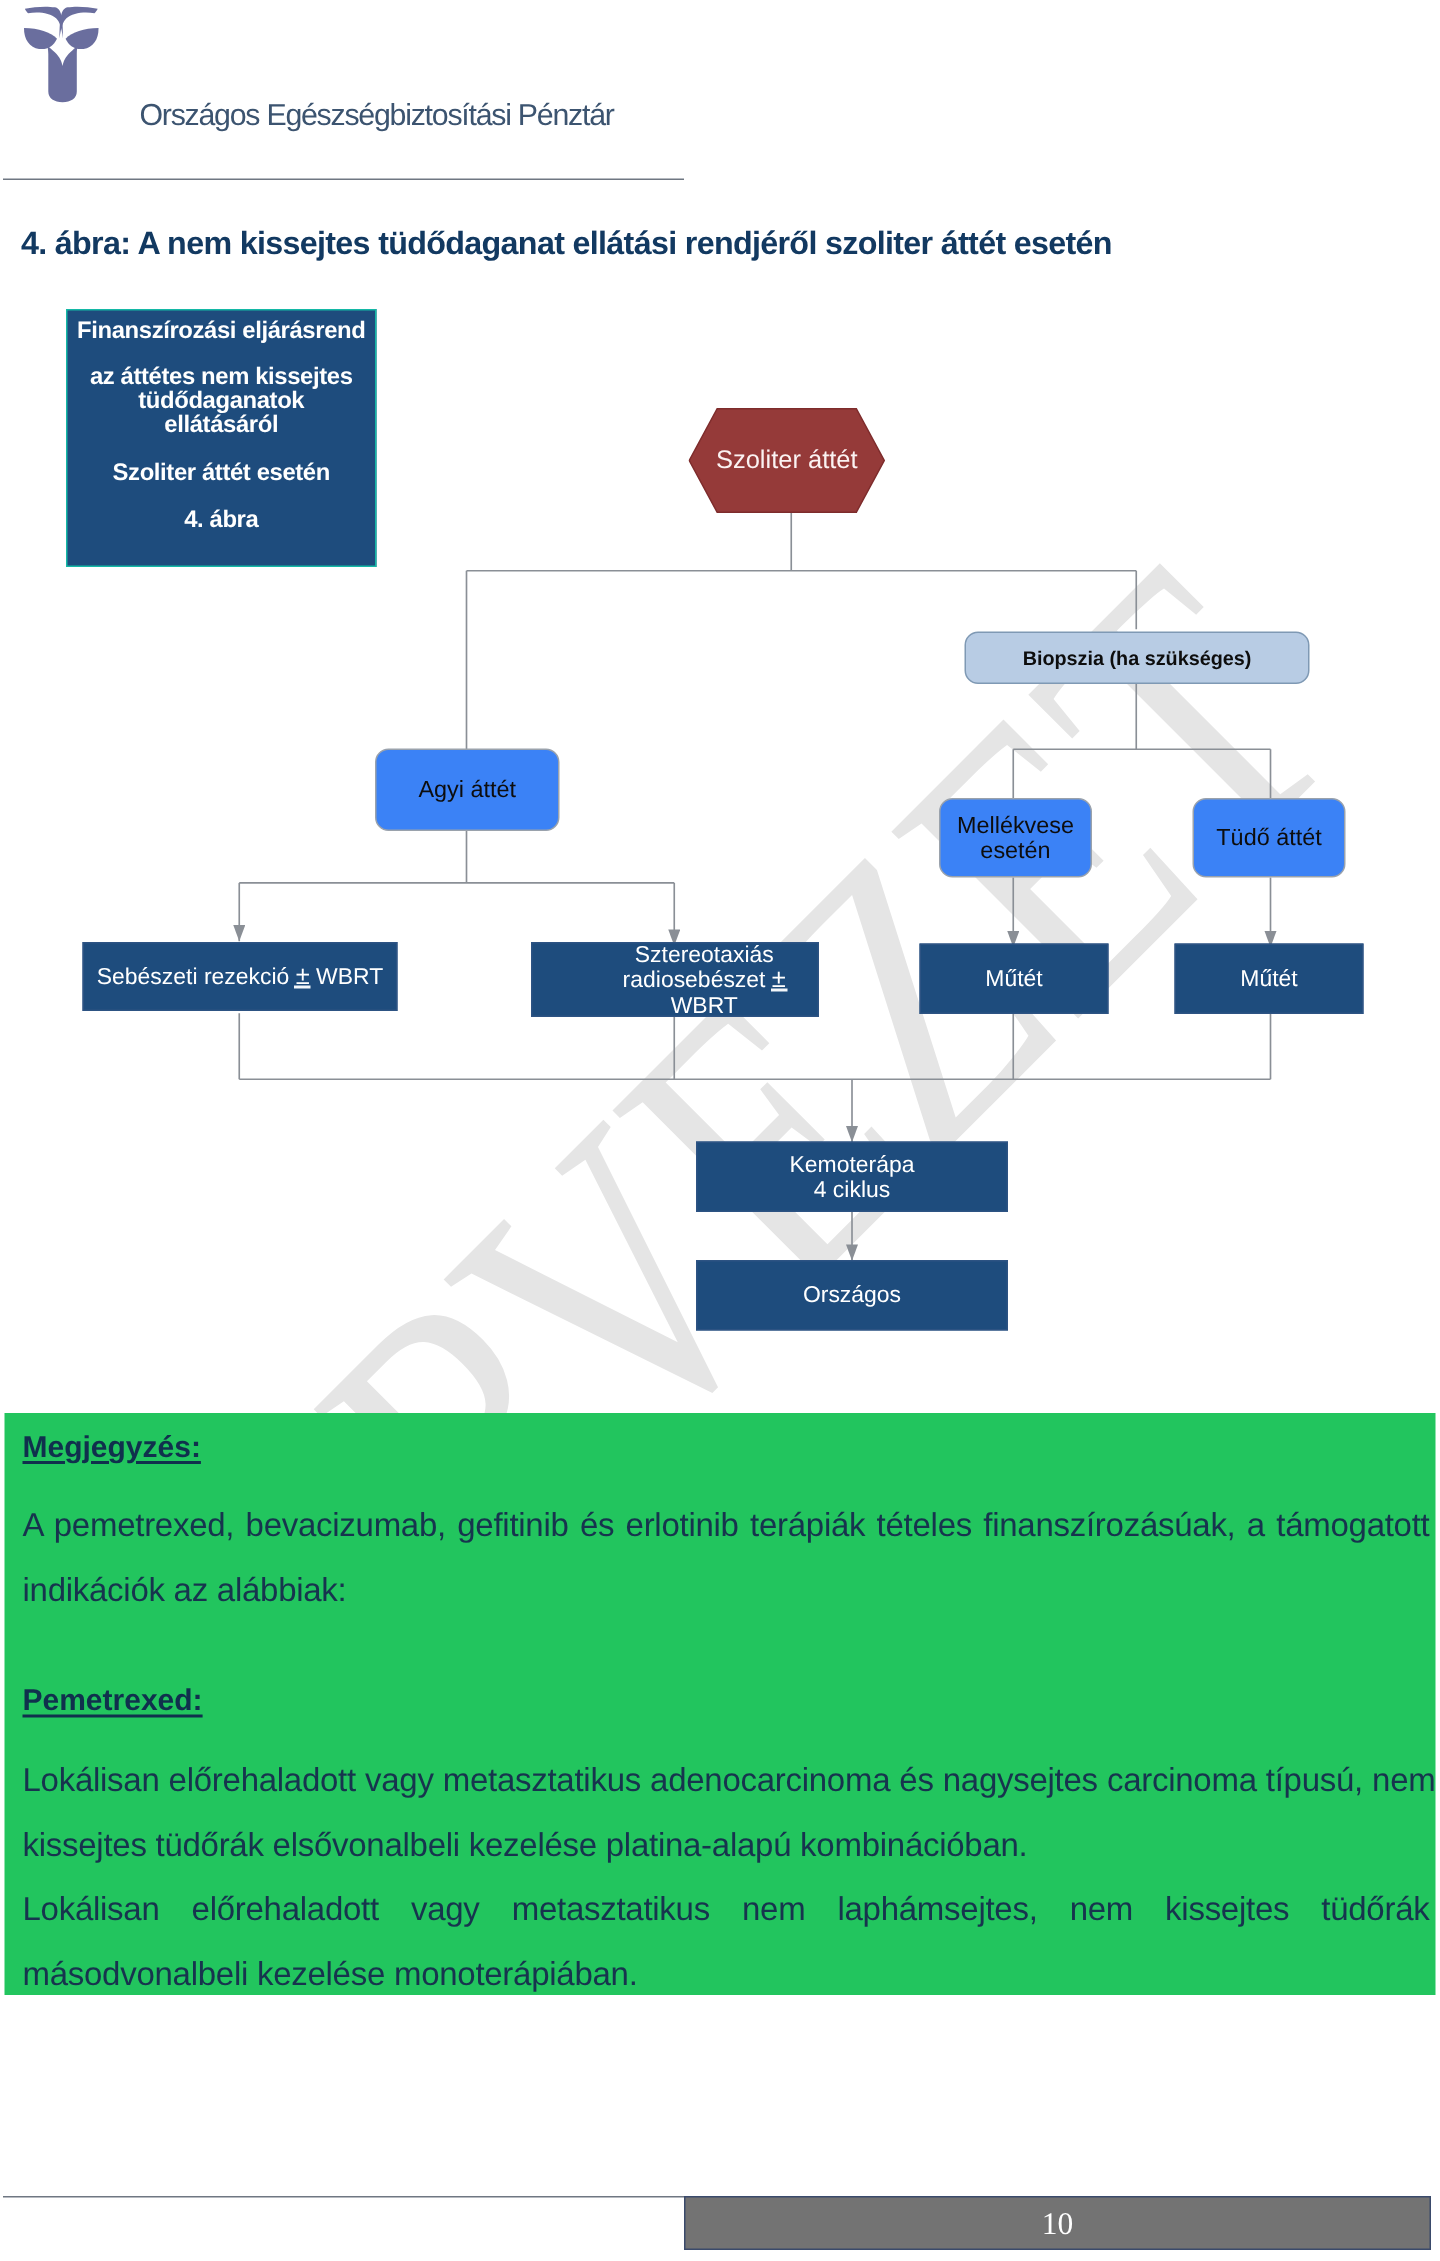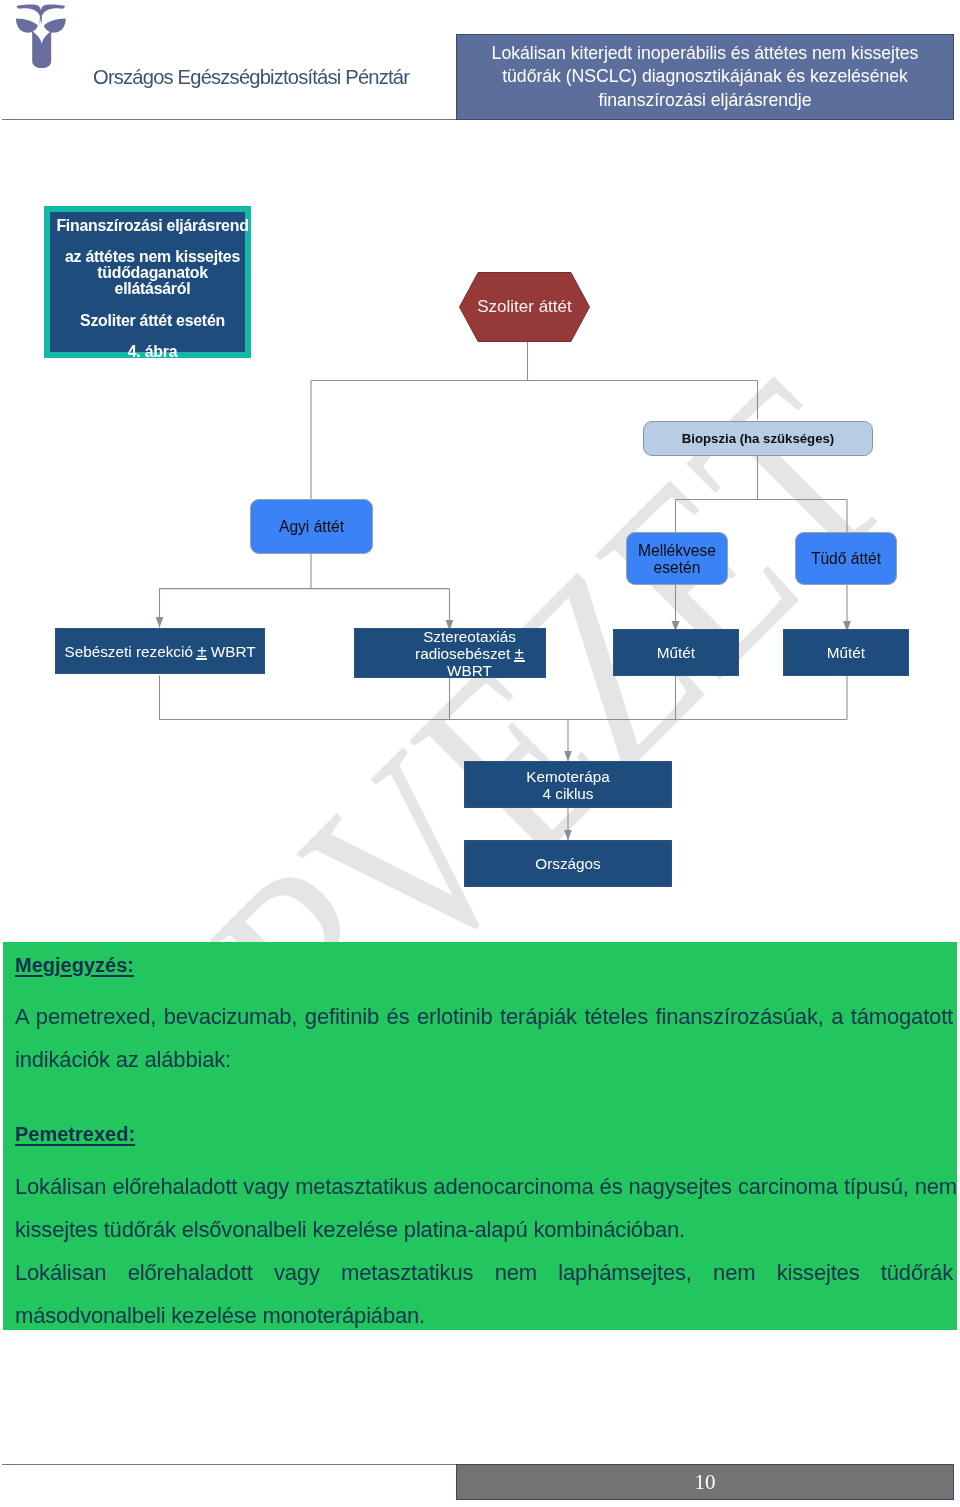--- a/index.html
+++ b/index.html
@@ -22,22 +22,22 @@
   
   #doc-title{position:absolute;left:14px;top:149px;font-size:21.5px;font-weight:bold;color:#123961;
              white-space:nowrap;letter-spacing:-0.45px;line-height:26px;}
 
   
   #diagram{position:absolute;left:0;top:0;width:960px;height:1507px;}
   #wm{position:absolute;left:0;top:0;width:960px;height:1507px;overflow:hidden;pointer-events:none;}
   #wm span{position:absolute;left:-15px;top:1096px;font-family:"Liberation Serif",serif;
            font-size:269px;color:#e5e5e5;letter-spacing:0px;line-height:269px;
            transform:rotate(-45deg) scaleX(0.80);transform-origin:0 0;white-space:nowrap;}
-  #legend{position:absolute;left:44px;top:206px;width:207px;height:152px;background:#1e4c7d;
-          border:6px solid #14b8a6;box-sizing:border-box;color:#fff;text-align:center;
+  #legend{position:absolute;left:44px;top:206px;width:207px;height:172px;background:#1e4c7d;
+          border:1px solid #14b8a6;box-sizing:border-box;color:#fff;text-align:center;
           font-size:15.9px;font-weight:bold;line-height:15.8px;letter-spacing:-0.25px;}
   #legend div{position:absolute;left:0;width:205px;}
   .node{position:absolute;box-sizing:border-box;display:flex;align-items:center;
         justify-content:center;text-align:center;}
   .navy{background:#1e4c7d;border:1px solid #2d5383;color:#ffffff;font-size:15.3px;line-height:17px;}
   .grey{background:#3b82f6;border:1px solid #9aa2ac;border-radius:9px;color:#0d0d0d;
         font-size:15.6px;line-height:17px;}
   .lblue{background:#b8cce4;border:1px solid #7f99b4;border-radius:9px;color:#0d0d0d;
          font-size:13.2px;font-weight:bold;}
   .pm{display:inline-block;position:relative;font-size:17px;line-height:0;
@@ -100,27 +100,23 @@
                C 31.4 33.4 35.6 30.8 38.0 25.8
                C 33.6 21.2 25.8 18.8 16.0 18.6 Z"></path>
 
       <path d="M65.7 18.6
                C 65.8 26.4 61.9 31.6 55.7 32.6
                C 50.3 33.4 46.1 30.8 43.7 25.8
                C 48.1 21.2 55.9 18.8 65.7 18.6 Z"></path>
     </g>
   </svg>
   <div id="org-name">Országos Egészségbiztosítási Pénztár</div>
-  <div id="banner">
-    <div>Lokálisan kiterjedt inoperábilis és áttétes nem kissejtes</div>
-    <div>tüdőrák (NSCLC) diagnosztikájának és kezelésének</div>
-    <div>finanszírozási eljárásrendje</div>
-  </div>
   <div id="header-rule"></div>
 
+  <div id="doc-title">4. ábra: A nem kissejtes tüdődaganat ellátási rendjéről szoliter áttét esetén</div>
 
   <div id="wm">
     <span>TERVEZET</span>
   </div>
 
   <svg id="diagram" viewBox="0 0 960 1507" aria-hidden="true">
     <defs>
       <marker id="ah" markerWidth="12" markerHeight="10" refX="11" refY="4.1" orient="auto" markerUnits="userSpaceOnUse">
         <path d="M0.2 0.1 L0.2 8.1 L11 4.1 Z" fill="#8a8f96"></path>
       </marker>

